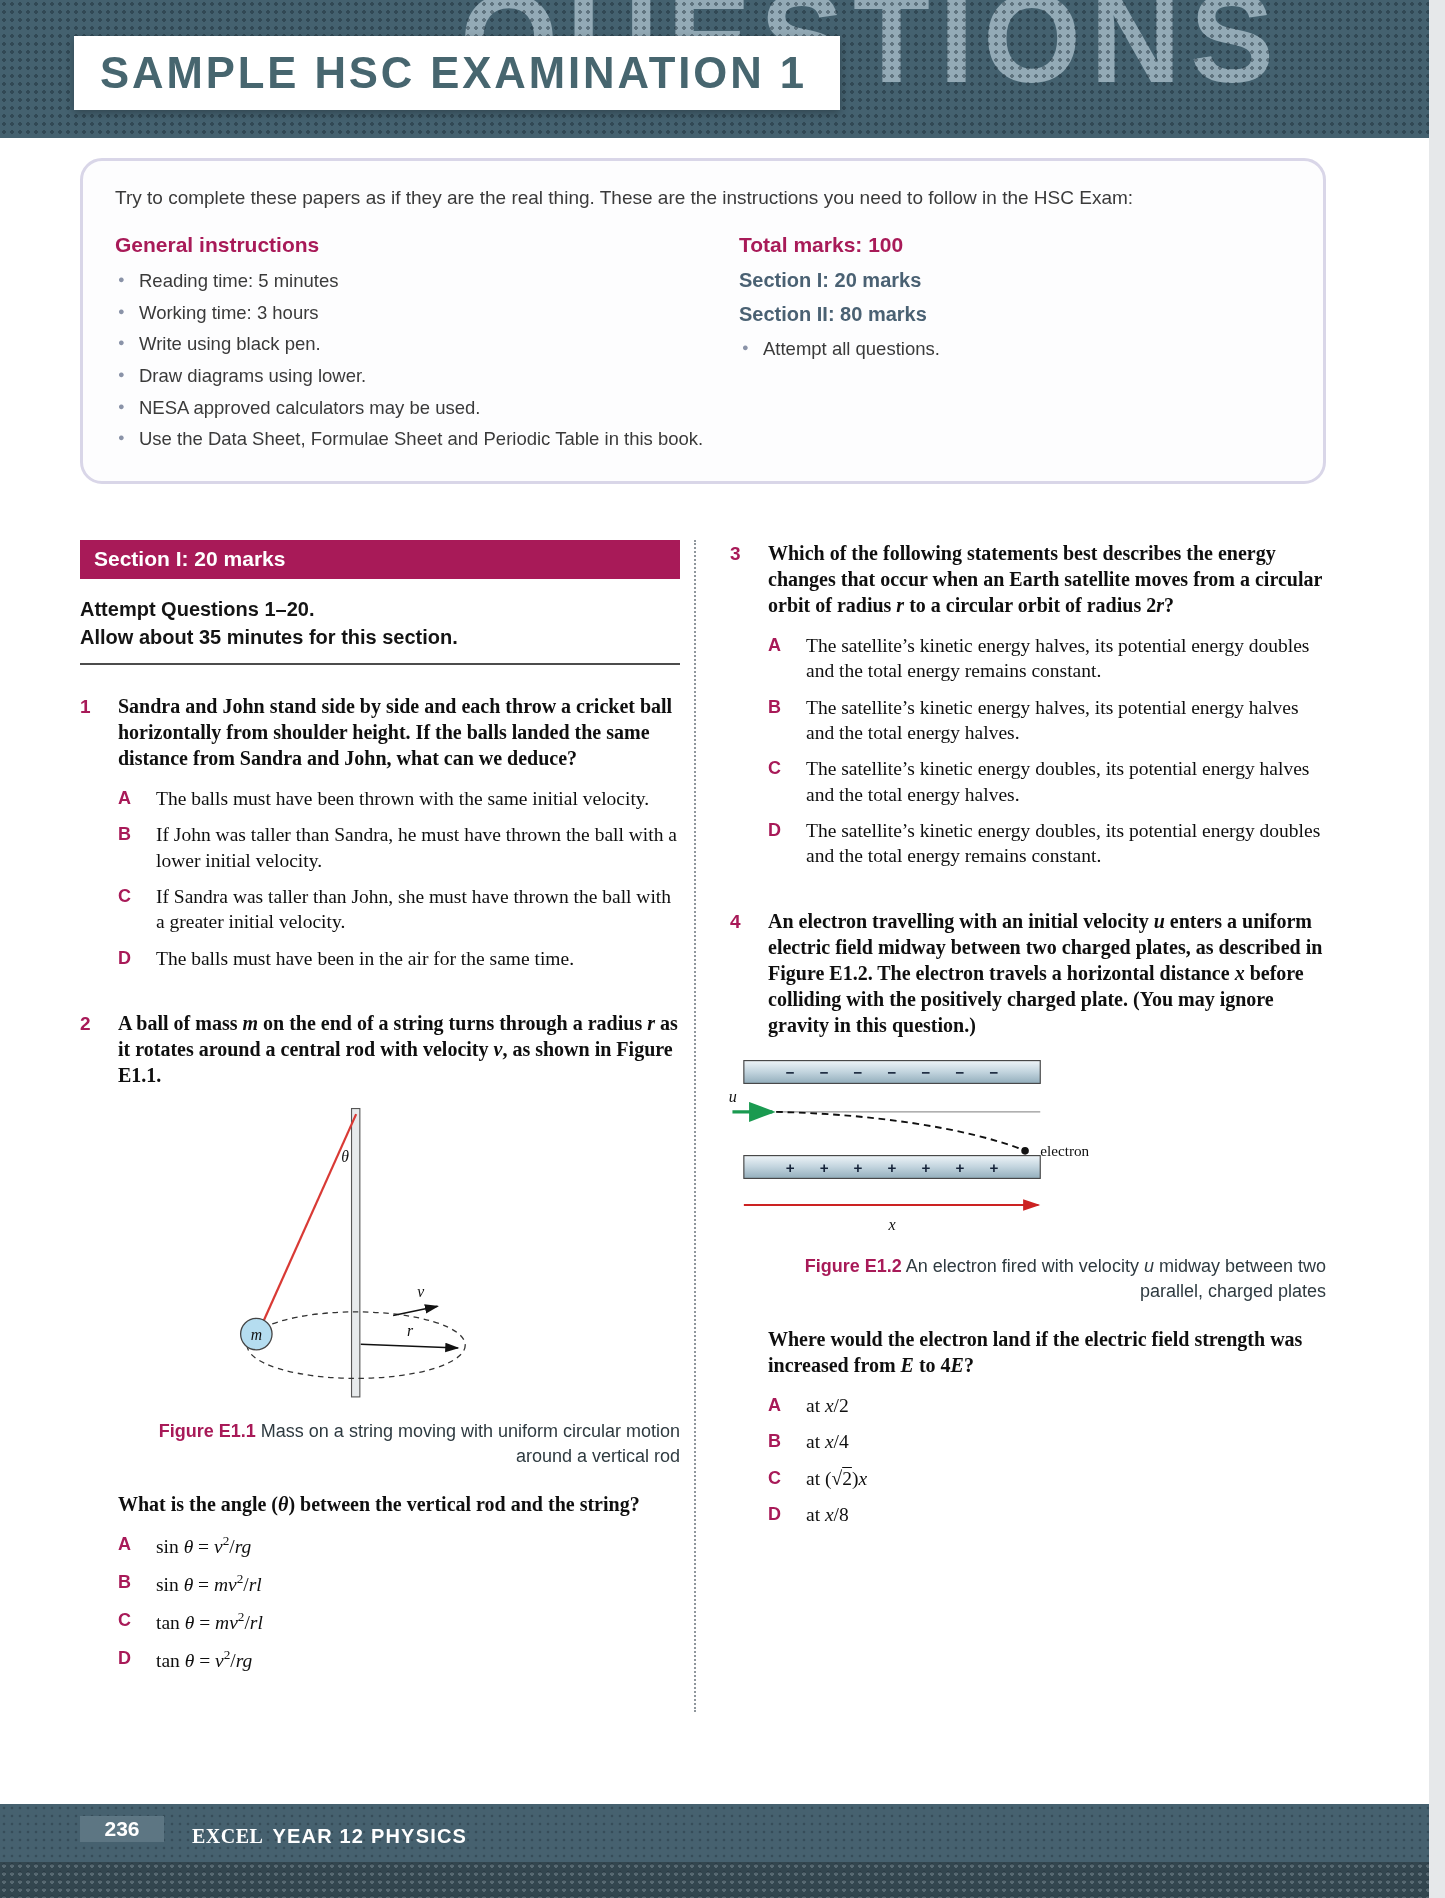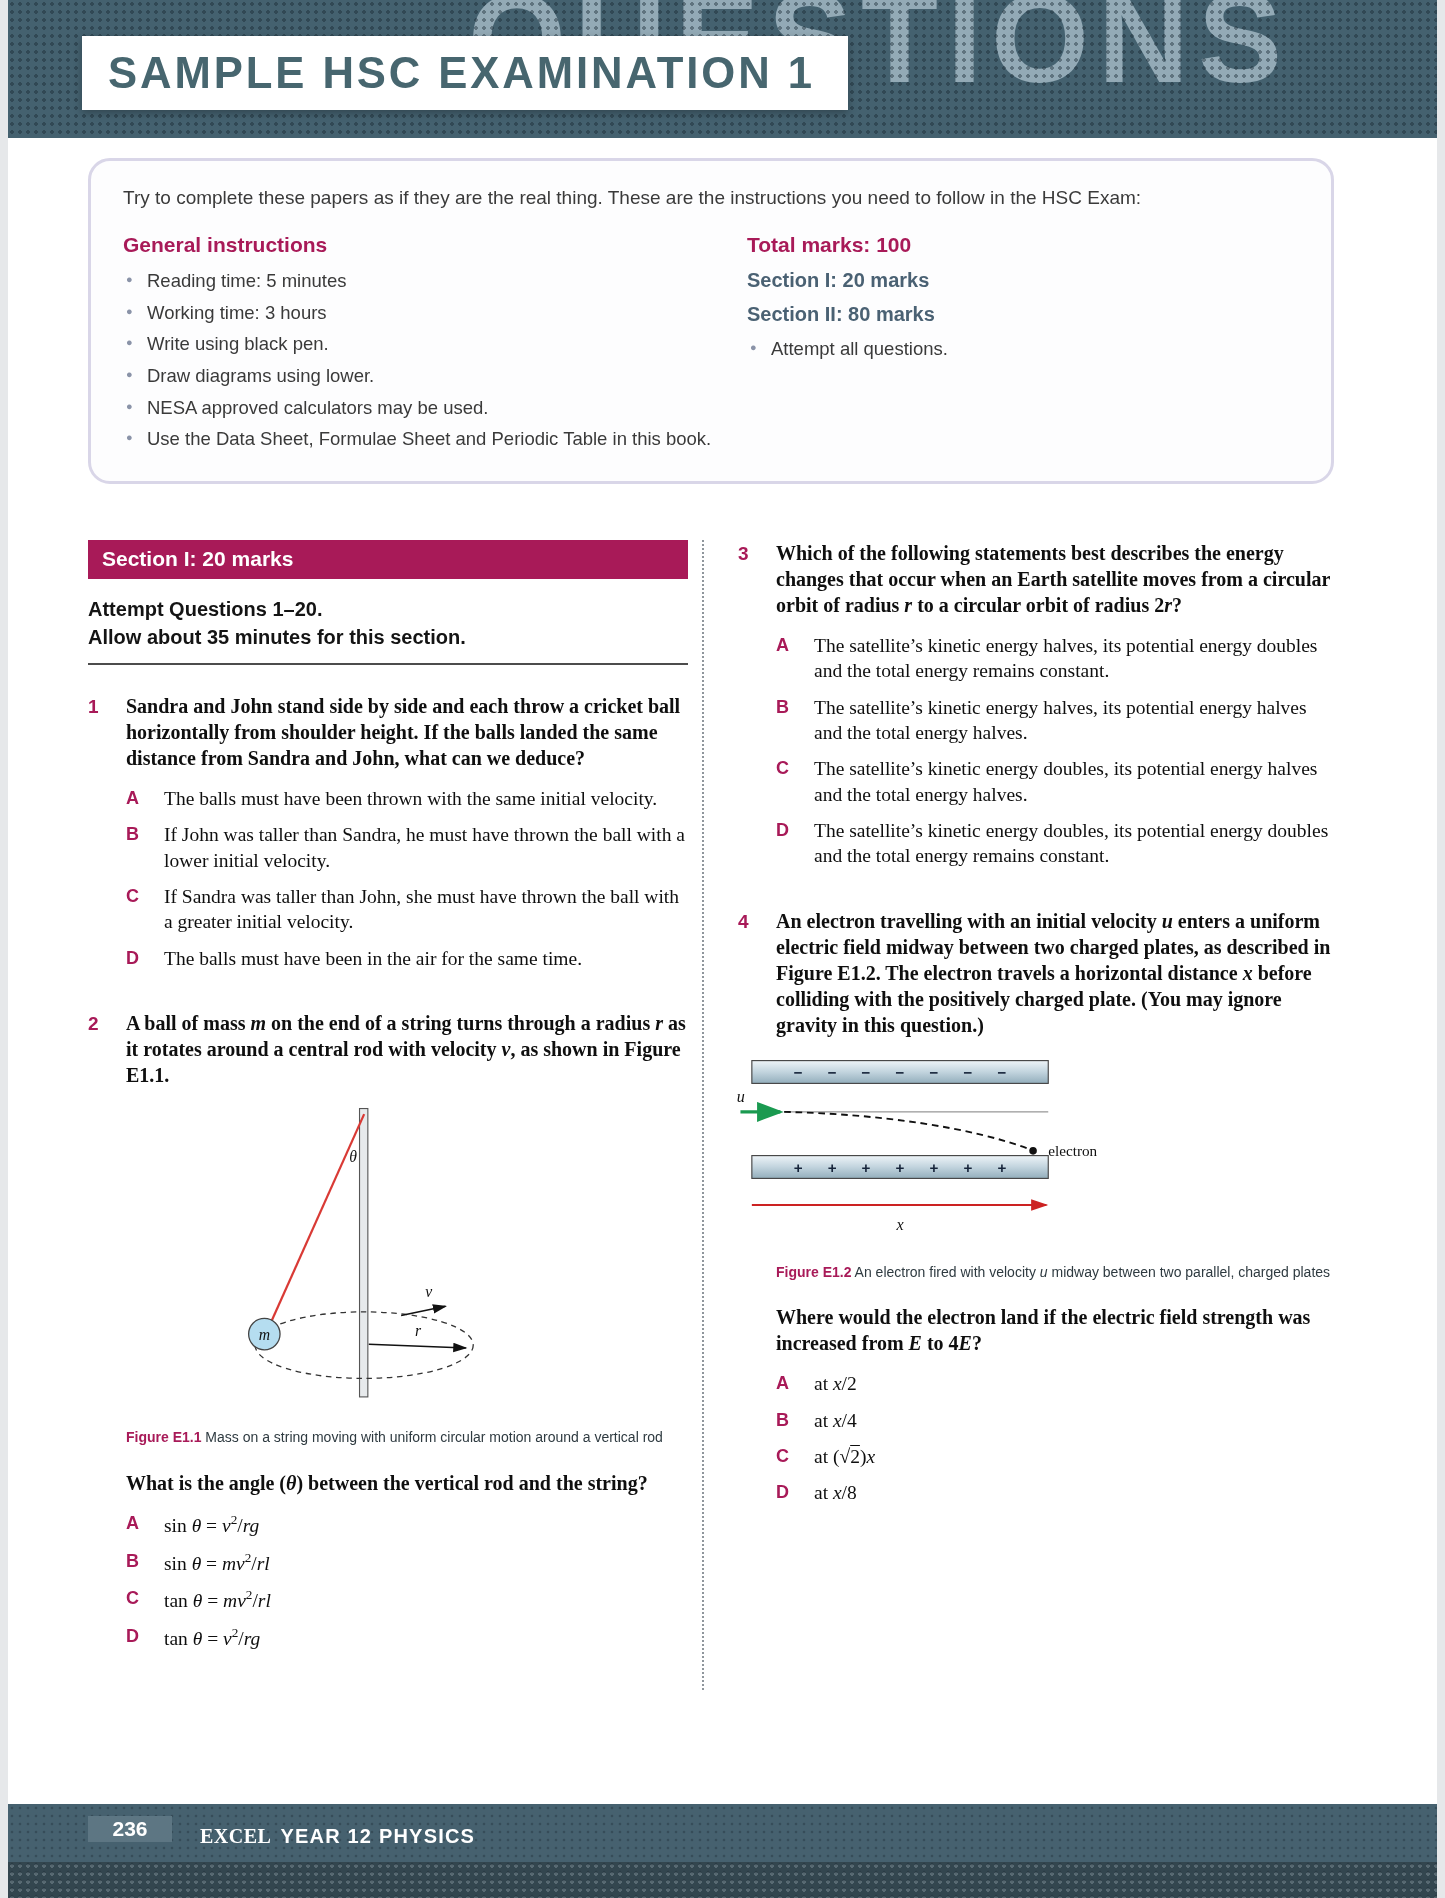--- a/index.html
+++ b/index.html
@@ -1,18 +1,18 @@
 <!DOCTYPE html>
 <html><head>
 <meta charset="utf-8">
 <style>
   * { margin:0; padding:0; box-sizing:border-box; }
   html,body { width:1445px; height:1898px; }
   body { background:#e6e8ea; font-family:"Liberation Sans", sans-serif; position:relative; }
-  .sheet { position:absolute; left:8px; top:0; width:1429px; height:1898px; background:#ffffff; overflow:hidden; }
+  .sheet { position:absolute; left:0; top:0; width:1429px; height:1898px; background:#ffffff; overflow:hidden; }
 
   
   .top-band { position:absolute; top:0; left:0; width:100%; height:138px; background:#44616f; overflow:hidden; }
   .top-band .dots { position:absolute; inset:0; z-index:1;
     background-image: radial-gradient(rgba(24,39,49,.42) 1.6px, transparent 1.7px);
     background-size:8px 8px; pointer-events:none; }
   .watermark { position:absolute; top:-34px; left:460px; z-index:0; font-weight:bold;
     font-size:126px; letter-spacing:9px; color:#93aab6; white-space:nowrap; }
   .title-box { position:absolute; top:36px; left:74px; z-index:2; width:766px; height:74px;
     background:#ffffff; display:flex; align-items:center; padding-left:26px;
@@ -52,21 +52,21 @@
   .qtext { font-family:"Liberation Serif", serif; font-weight:bold; font-size:20px;
     line-height:1.3; color:#0f0f0f; margin-bottom:15px; }
   .option { display:flex; margin-bottom:11px; }
   .olet { width:38px; flex:none; color:#a81a58; font-weight:bold; font-size:18px; padding-top:2px; }
   .otext { flex:1; font-family:"Liberation Serif", serif; font-size:19.5px; line-height:1.3; color:#0f0f0f; }
   .otext sup { font-size:.68em; }
   .ol { text-decoration:overline; }
 
   .figwrap1 { margin:6px 0 4px 92px; }
   .figwrap2 { margin:10px 0 6px -42px; }
-  .caption { font-size:14px; color:#2e3a40; line-height:1.4; margin:16px 0 22px 0; }
+  .caption { font-size:18px; color:#2e3a40; line-height:1.4; margin:7px 0 22px 0;text-align:right; }
   .figlabel { color:#a81a58; font-weight:bold; }
 
   svg text.it { font-family:"Liberation Serif", serif; font-style:italic; font-size:17px; fill:#111; }
   svg text.lab { font-family:"Liberation Serif", serif; font-size:16px; fill:#111; }
   svg text.signs { font-family:"Liberation Sans", sans-serif; font-size:16px; font-weight:bold; fill:#16243a; word-spacing:22px; }
 
   
   .footer { position:absolute; bottom:0; left:0; width:100%; height:94px; background:#46616f; }
   .footer .dots { position:absolute; inset:0; z-index:1;
     background-image: radial-gradient(rgba(24,39,49,.35) 1.5px, transparent 1.6px);

